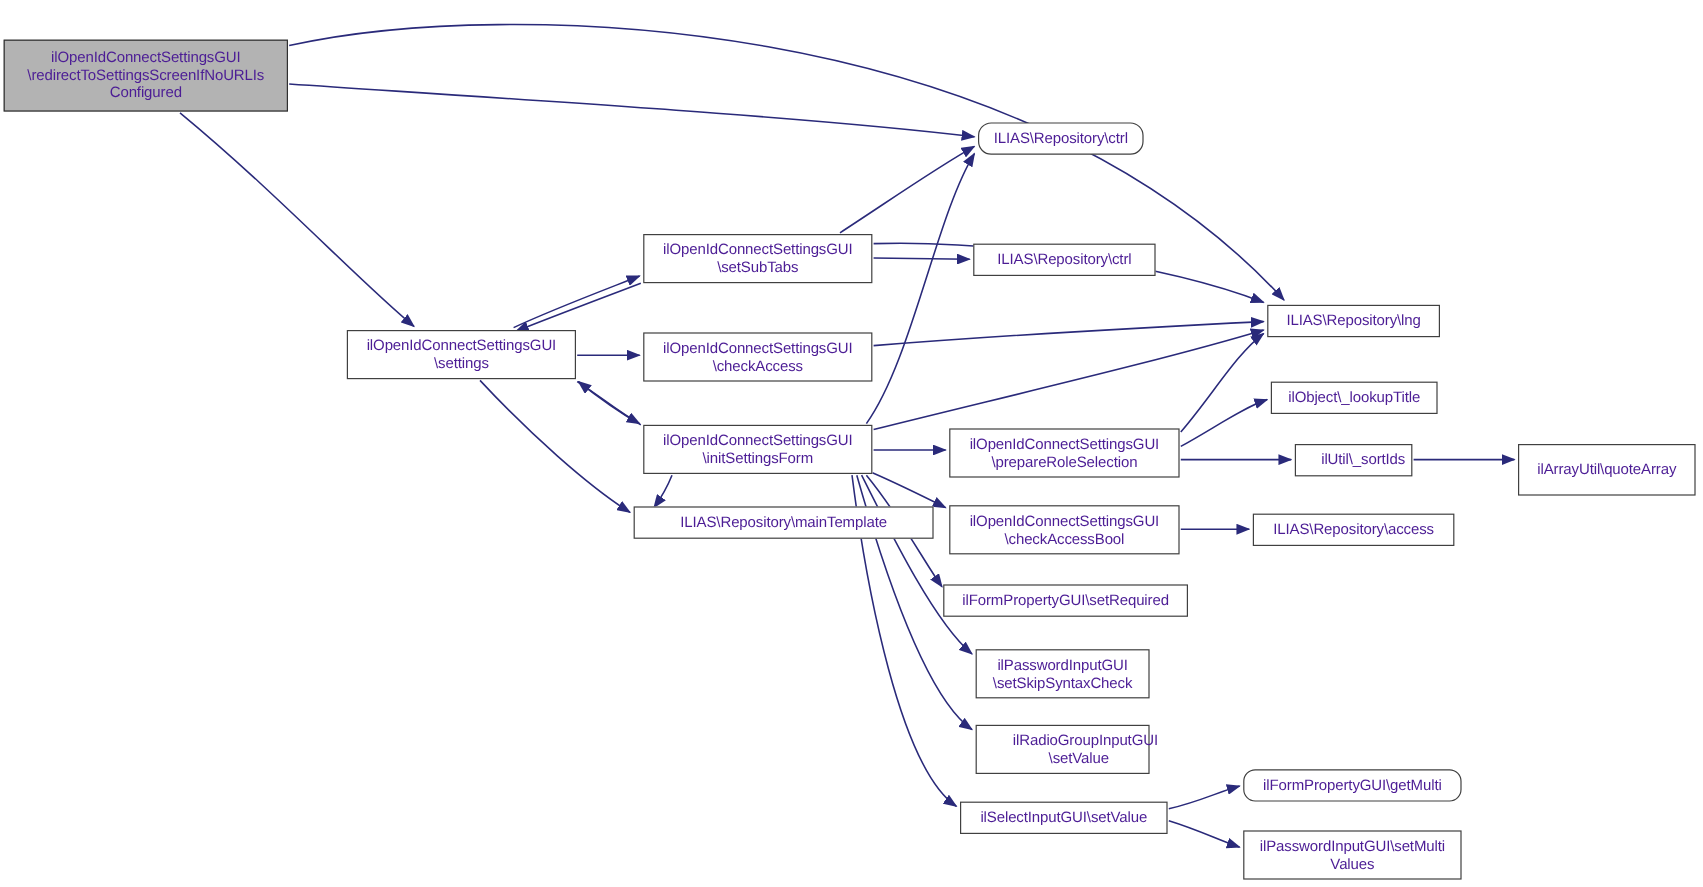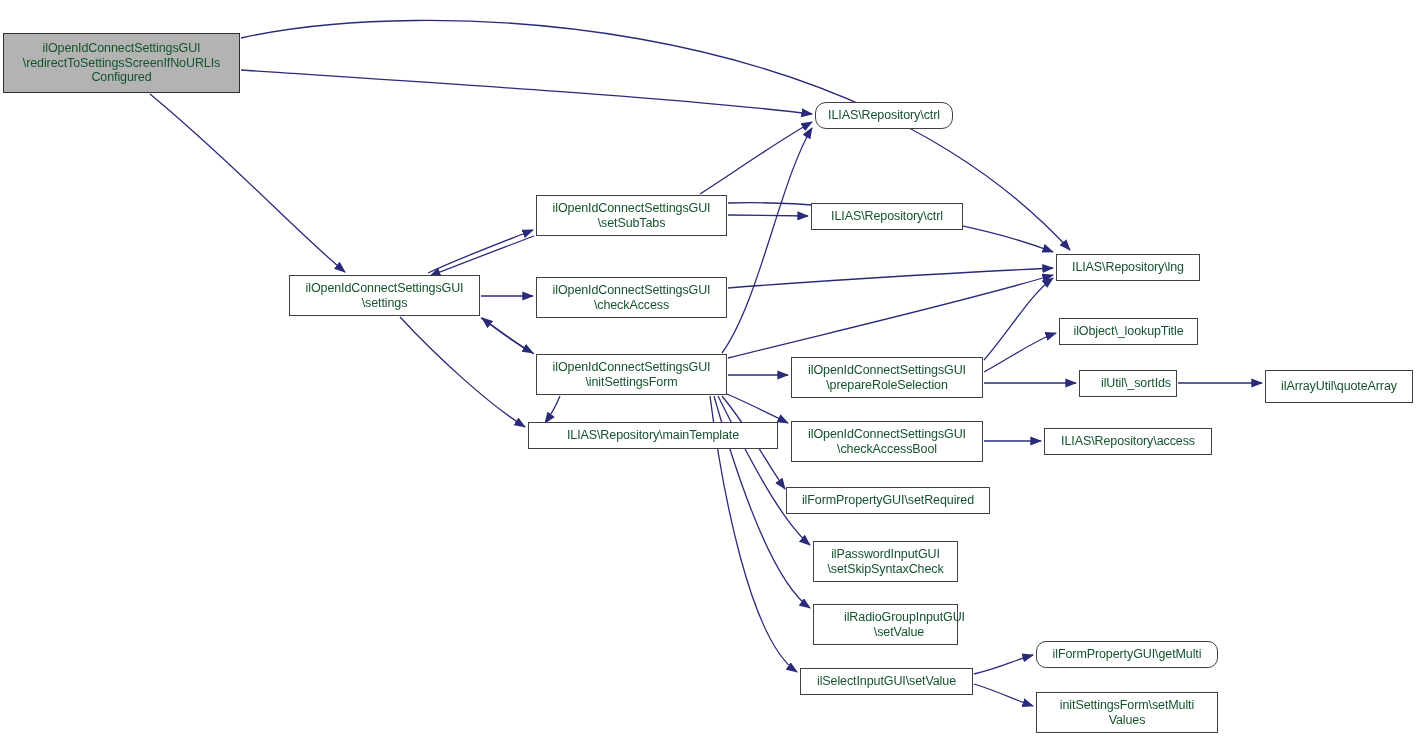--- a/index.html
+++ b/index.html
@@ -22,21 +22,21 @@
     top: 0;
     width: 1419px;
     height: 739px;
     pointer-events: none;
   }
   .node {
     position: absolute;
     box-sizing: border-box;
     border: 1px solid #404040;
     background: #ffffff;
-    color: #14532d;
+    color: #4c1d95;
     font-size: 12.5px;
     line-height: 1.18;
     text-align: center;
     display: flex;
     align-items: center;
     justify-content: center;
     white-space: pre-line;
     letter-spacing: -0.1px;
     z-index: 2;
   }
@@ -106,28 +106,28 @@
       <div class="node" style="left: 289px; top: 275px; width: 191px; height: 41px;"><span class="node-label">ilOpenIdConnectSettingsGUI
 \settings</span></div>
       <div class="node" style="left: 536px; top: 277px; width: 191px; height: 41px;"><span class="node-label">ilOpenIdConnectSettingsGUI
 \checkAccess</span></div>
       <div class="node" style="left: 1059px; top: 318px; width: 139px; height: 27px;"><span class="node-label">ilObject\_lookupTitle</span></div>
       <div class="node" style="left: 536px; top: 354px; width: 191px; height: 41px;"><span class="node-label">ilOpenIdConnectSettingsGUI
 \initSettingsForm</span></div>
       <div class="node" style="left: 791px; top: 357px; width: 192px; height: 41px;"><span class="node-label">ilOpenIdConnectSettingsGUI
 \prepareRoleSelection</span></div>
       <div class="node" style="left: 1079px; top: 370px; width: 98px; height: 27px; padding-left: 16px;"><span class="node-label">ilUtil\_sortIds</span></div>
-      <div class="node" style="left: 1265px; top: 370px; width: 148px; height: 33px;"><span class="node-label">ilArrayUtil\quoteArray</span></div>
+      <div class="node" style="left: 1265px; top: 370px; width: 148px; height: 43px;"><span class="node-label">ilArrayUtil\quoteArray</span></div>
       <div class="node" style="left: 528px; top: 422px; width: 250px; height: 27px;"><span class="node-label">ILIAS\Repository\mainTemplate</span></div>
       <div class="node" style="left: 791px; top: 421px; width: 192px; height: 41px;"><span class="node-label">ilOpenIdConnectSettingsGUI
 \checkAccessBool</span></div>
       <div class="node" style="left: 1044px; top: 428px; width: 168px; height: 27px;"><span class="node-label">ILIAS\Repository\access</span></div>
       <div class="node" style="left: 786px; top: 487px; width: 204px; height: 27px;"><span class="node-label">ilFormPropertyGUI\setRequired</span></div>
       <div class="node" style="left: 813px; top: 541px; width: 145px; height: 41px;"><span class="node-label">ilPasswordInputGUI
 \setSkipSyntaxCheck</span></div>
       <div class="node" style="left: 813px; top: 604px; width: 145px; height: 41px; padding-left: 27px;"><span class="node-label">ilRadioGroupInputGUI
 \setValue</span></div>
       <div class="node" style="left: 800px; top: 668px; width: 173px; height: 27px;"><span class="node-label">ilSelectInputGUI\setValue</span></div>
       <div class="node" style="left: 1036px; top: 641px; width: 182px; height: 27px; border-radius: 10px;"><span class="node-label">ilFormPropertyGUI\getMulti</span></div>
-      <div class="node" style="left: 1036px; top: 692px; width: 182px; height: 41px;"><span class="node-label">initSettingsForm\setMulti
+      <div class="node" style="left: 1036px; top: 692px; width: 182px; height: 41px;"><span class="node-label">ilPasswordInputGUI\setMulti
 Values</span></div>
     </div>
 </div>
 
 </body></html>

